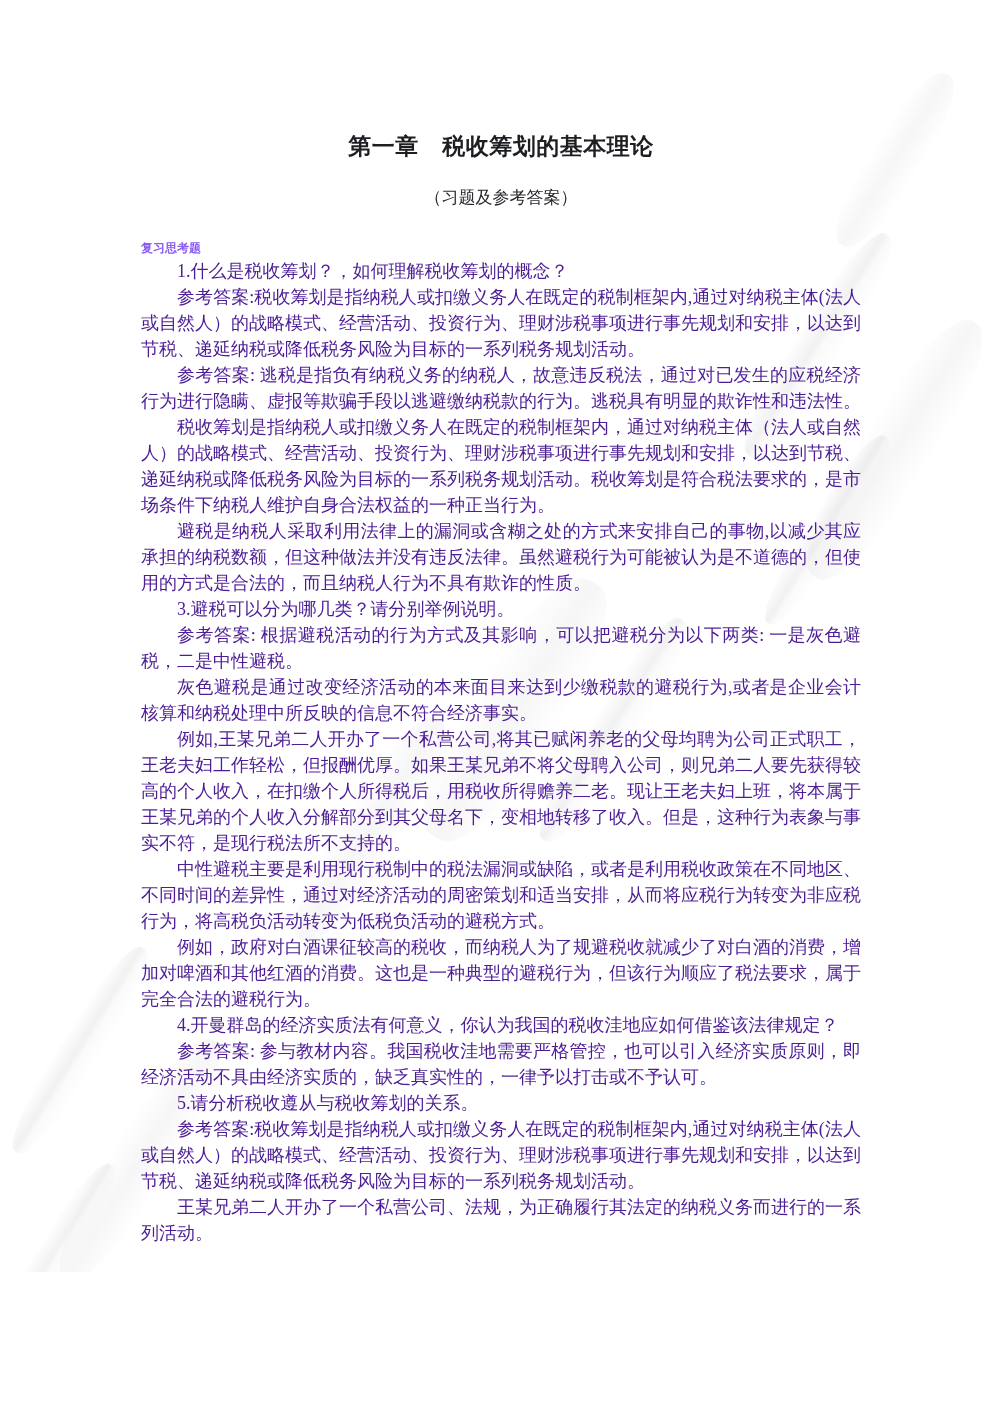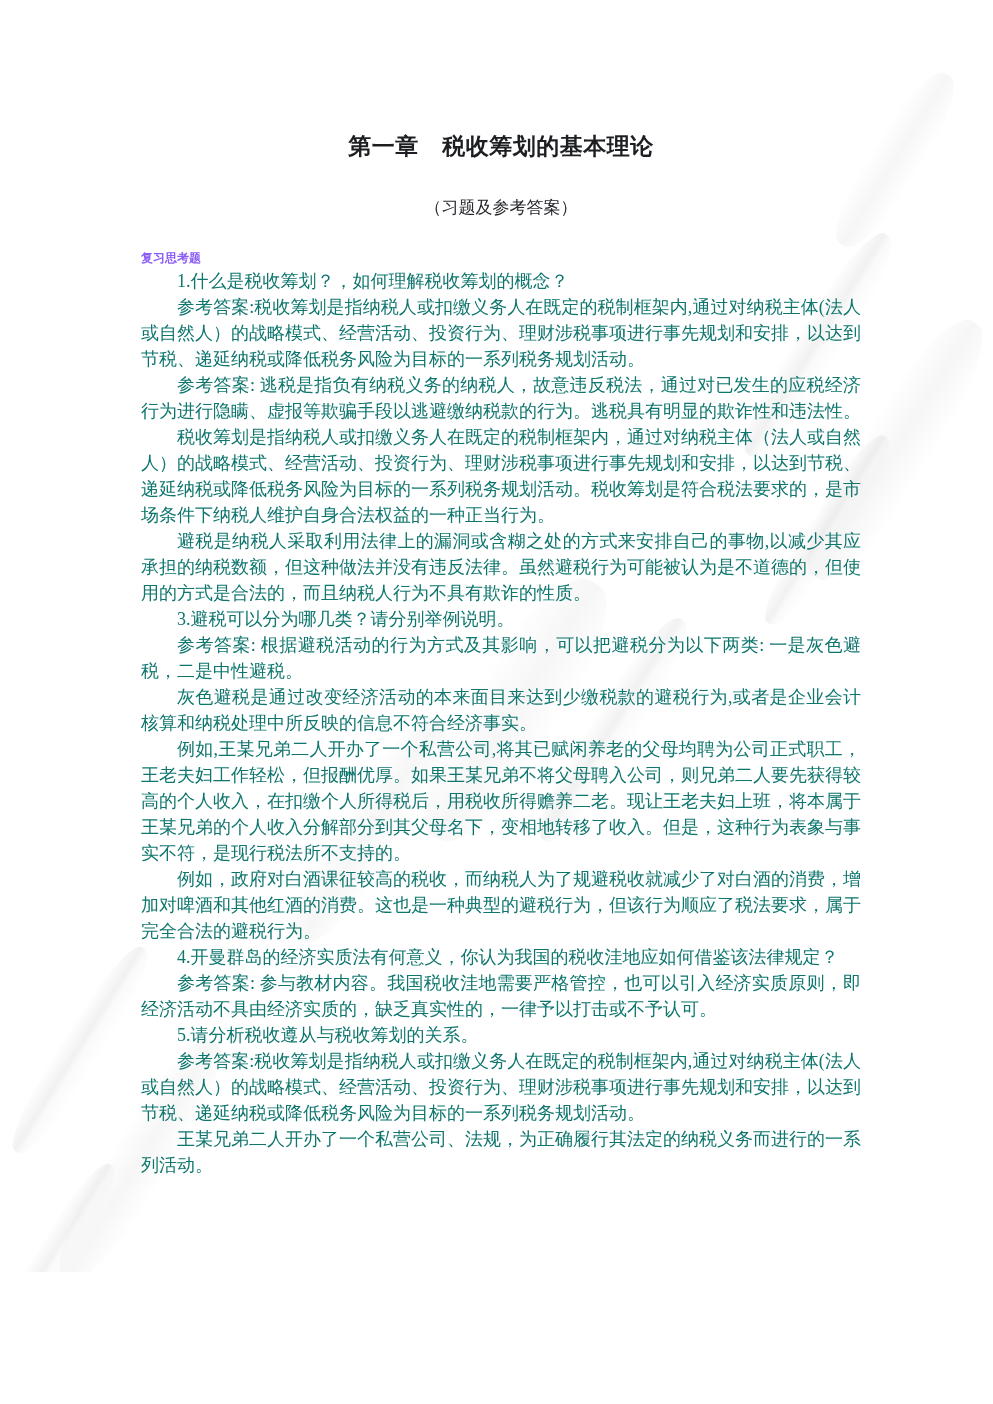--- a/index.html
+++ b/index.html
@@ -29,38 +29,38 @@
   }
   h1.title {
     margin:0;
     text-align:center;
     font-size:23px;
     font-weight:bold;
     color:#1c1e22;
     letter-spacing:0.5px;
   }
   .subtitle {
-    margin-top:34px;
+    margin-top:24px;
     text-align:center;
     font-size:17px;
     color:#26282c;
   }
   h2.section {
     margin:31px 0 1px 0;
     font-size:12px;
     font-weight:bold;
     color:#8b5cf6;
   }
   .para {
     margin:0;
     font-size:18px;
     line-height:26px;
     text-indent:2em;
     text-align:justify;
-    color:#0f766e;
+    color:#4c1d95;
   }
 </style>
 </head>
 <body>
 
 <div class="page">
 
   <div class="watermark-layer">
     <div class="streak" style="left:795px; top:215px;  width:46px; height:260px;"></div>
     <div class="streak soft" style="left:860px; top:300px;  width:70px; height:300px;"></div>
@@ -85,20 +85,21 @@
       <div id="paragraphs">
           <p class="para">1.什么是税收筹划？，如何理解税收筹划的概念？</p>
           <p class="para">参考答案:税收筹划是指纳税人或扣缴义务人在既定的税制框架内,通过对纳税主体(法人或自然人）的战略模式、经营活动、投资行为、理财涉税事项进行事先规划和安排，以达到节税、递延纳税或降低税务风险为目标的一系列税务规划活动。</p>
           <p class="para">参考答案: 逃税是指负有纳税义务的纳税人，故意违反税法，通过对已发生的应税经济行为进行隐瞒、虚报等欺骗手段以逃避缴纳税款的行为。逃税具有明显的欺诈性和违法性。</p>
           <p class="para">税收筹划是指纳税人或扣缴义务人在既定的税制框架内，通过对纳税主体（法人或自然人）的战略模式、经营活动、投资行为、理财涉税事项进行事先规划和安排，以达到节税、递延纳税或降低税务风险为目标的一系列税务规划活动。税收筹划是符合税法要求的，是市场条件下纳税人维护自身合法权益的一种正当行为。</p>
           <p class="para">避税是纳税人采取利用法律上的漏洞或含糊之处的方式来安排自己的事物,以减少其应承担的纳税数额，但这种做法并没有违反法律。虽然避税行为可能被认为是不道德的，但使用的方式是合法的，而且纳税人行为不具有欺诈的性质。</p>
           <p class="para">3.避税可以分为哪几类？请分别举例说明。</p>
           <p class="para">参考答案: 根据避税活动的行为方式及其影响，可以把避税分为以下两类: 一是灰色避税，二是中性避税。</p>
           <p class="para">灰色避税是通过改变经济活动的本来面目来达到少缴税款的避税行为,或者是企业会计核算和纳税处理中所反映的信息不符合经济事实。</p>
           <p class="para">例如,王某兄弟二人开办了一个私营公司,将其已赋闲养老的父母均聘为公司正式职工，王老夫妇工作轻松，但报酬优厚。如果王某兄弟不将父母聘入公司，则兄弟二人要先获得较高的个人收入，在扣缴个人所得税后，用税收所得赡养二老。现让王老夫妇上班，将本属于王某兄弟的个人收入分解部分到其父母名下，变相地转移了收入。但是，这种行为表象与事实不符，是现行税法所不支持的。</p>
+          <p class="para">中性避税主要是利用现行税制中的税法漏洞或缺陷，或者是利用税收政策在不同地区、不同时间的差异性，通过对经济活动的周密策划和适当安排，从而将应税行为转变为非应税行为，将高税负活动转变为低税负活动的避税方式。</p>
           <p class="para">例如，政府对白酒课征较高的税收，而纳税人为了规避税收就减少了对白酒的消费，增加对啤酒和其他红酒的消费。这也是一种典型的避税行为，但该行为顺应了税法要求，属于完全合法的避税行为。</p>
           <p class="para">4.开曼群岛的经济实质法有何意义，你认为我国的税收洼地应如何借鉴该法律规定？</p>
           <p class="para">参考答案: 参与教材内容。我国税收洼地需要严格管控，也可以引入经济实质原则，即经济活动不具由经济实质的，缺乏真实性的，一律予以打击或不予认可。</p>
           <p class="para">5.请分析税收遵从与税收筹划的关系。</p>
           <p class="para">参考答案:税收筹划是指纳税人或扣缴义务人在既定的税制框架内,通过对纳税主体(法人或自然人）的战略模式、经营活动、投资行为、理财涉税事项进行事先规划和安排，以达到节税、递延纳税或降低税务风险为目标的一系列税务规划活动。</p>
           <p class="para">王某兄弟二人开办了一个私营公司、法规，为正确履行其法定的纳税义务而进行的一系列活动。</p>
         </div>
     </main>
   </div>
 

